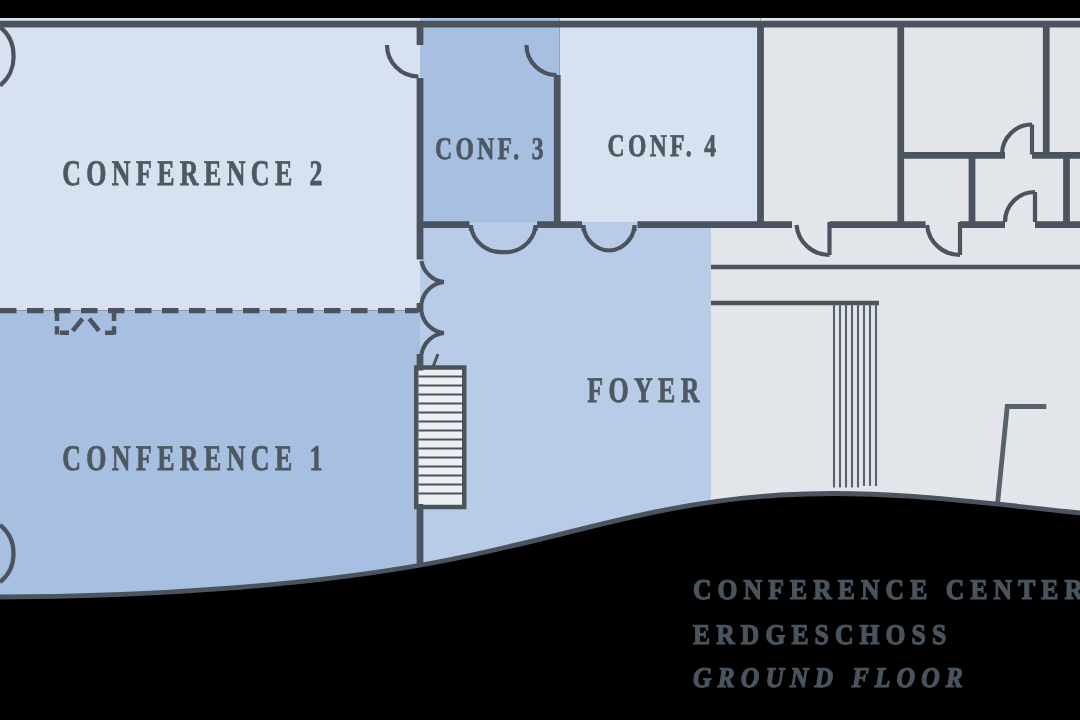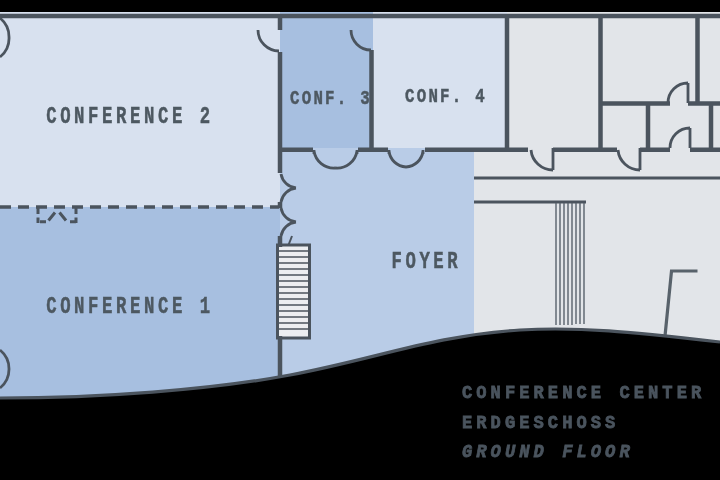--- a/index.html
+++ b/index.html
@@ -1,18 +1,18 @@
 <!DOCTYPE html>
 <html><head>
 <meta charset="utf-8">
 <style>
   html,body{margin:0;padding:0;background:#000;}
   .stage{
     position:relative;width:720px;height:480px;overflow:hidden;
-    background:#000;font-family:Liberation Mono, monospace;
+    background:#000;font-family:Liberation Serif, serif;
   }
   .stage svg{position:absolute;left:0;top:0;}
   .room-label{
     position:absolute;color:#4d5861;font-weight:700;text-align:center;
     white-space:nowrap;-webkit-text-stroke:0.5px #4d5861;
   }
   .lbl-big{font-size:24px;letter-spacing:5px;transform:scaleX(0.72);}
   .lbl-mid{font-size:21px;letter-spacing:3px;transform:scaleX(0.75);}
   .lbl-foyer{font-size:24px;letter-spacing:5px;transform:scaleX(0.72);}
   .title-block{

